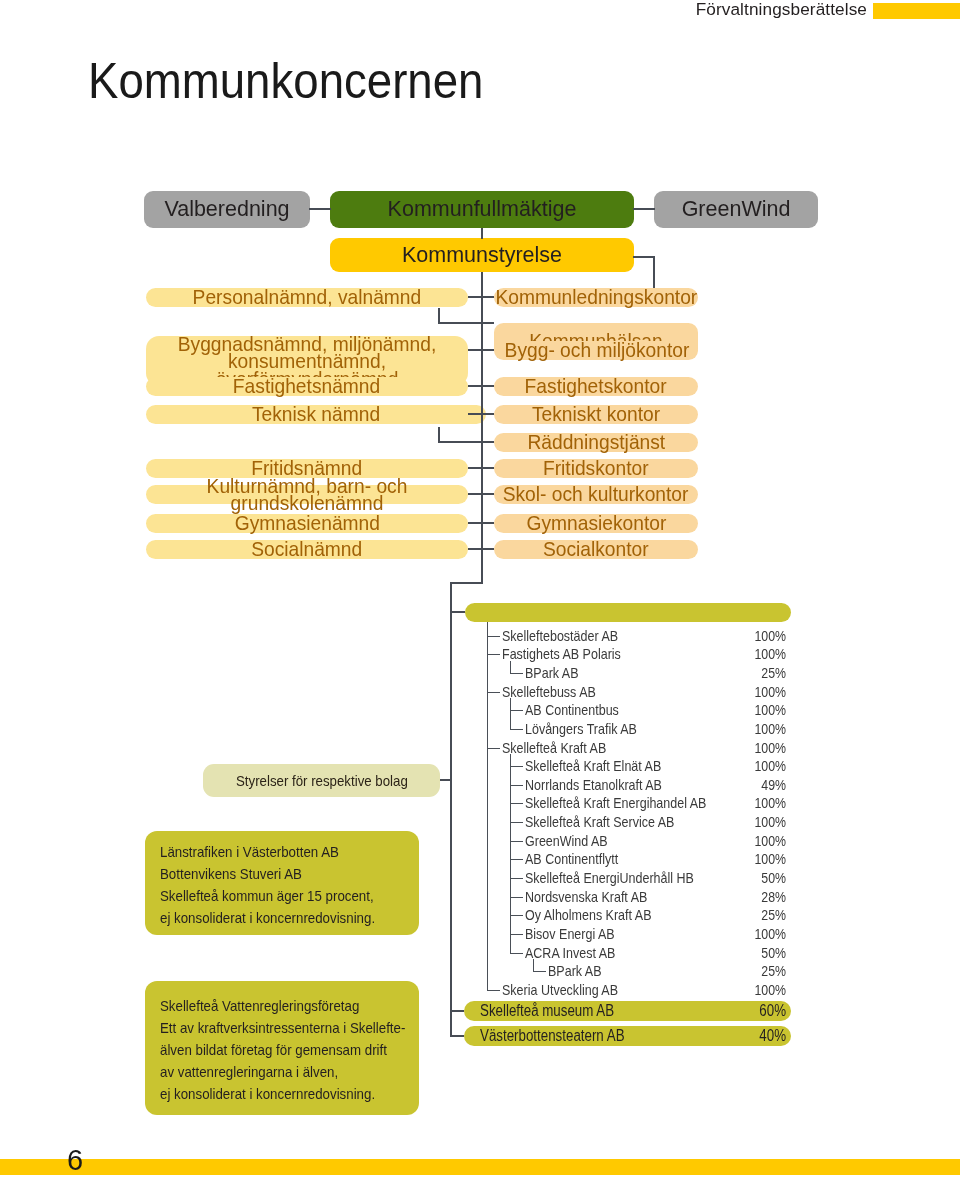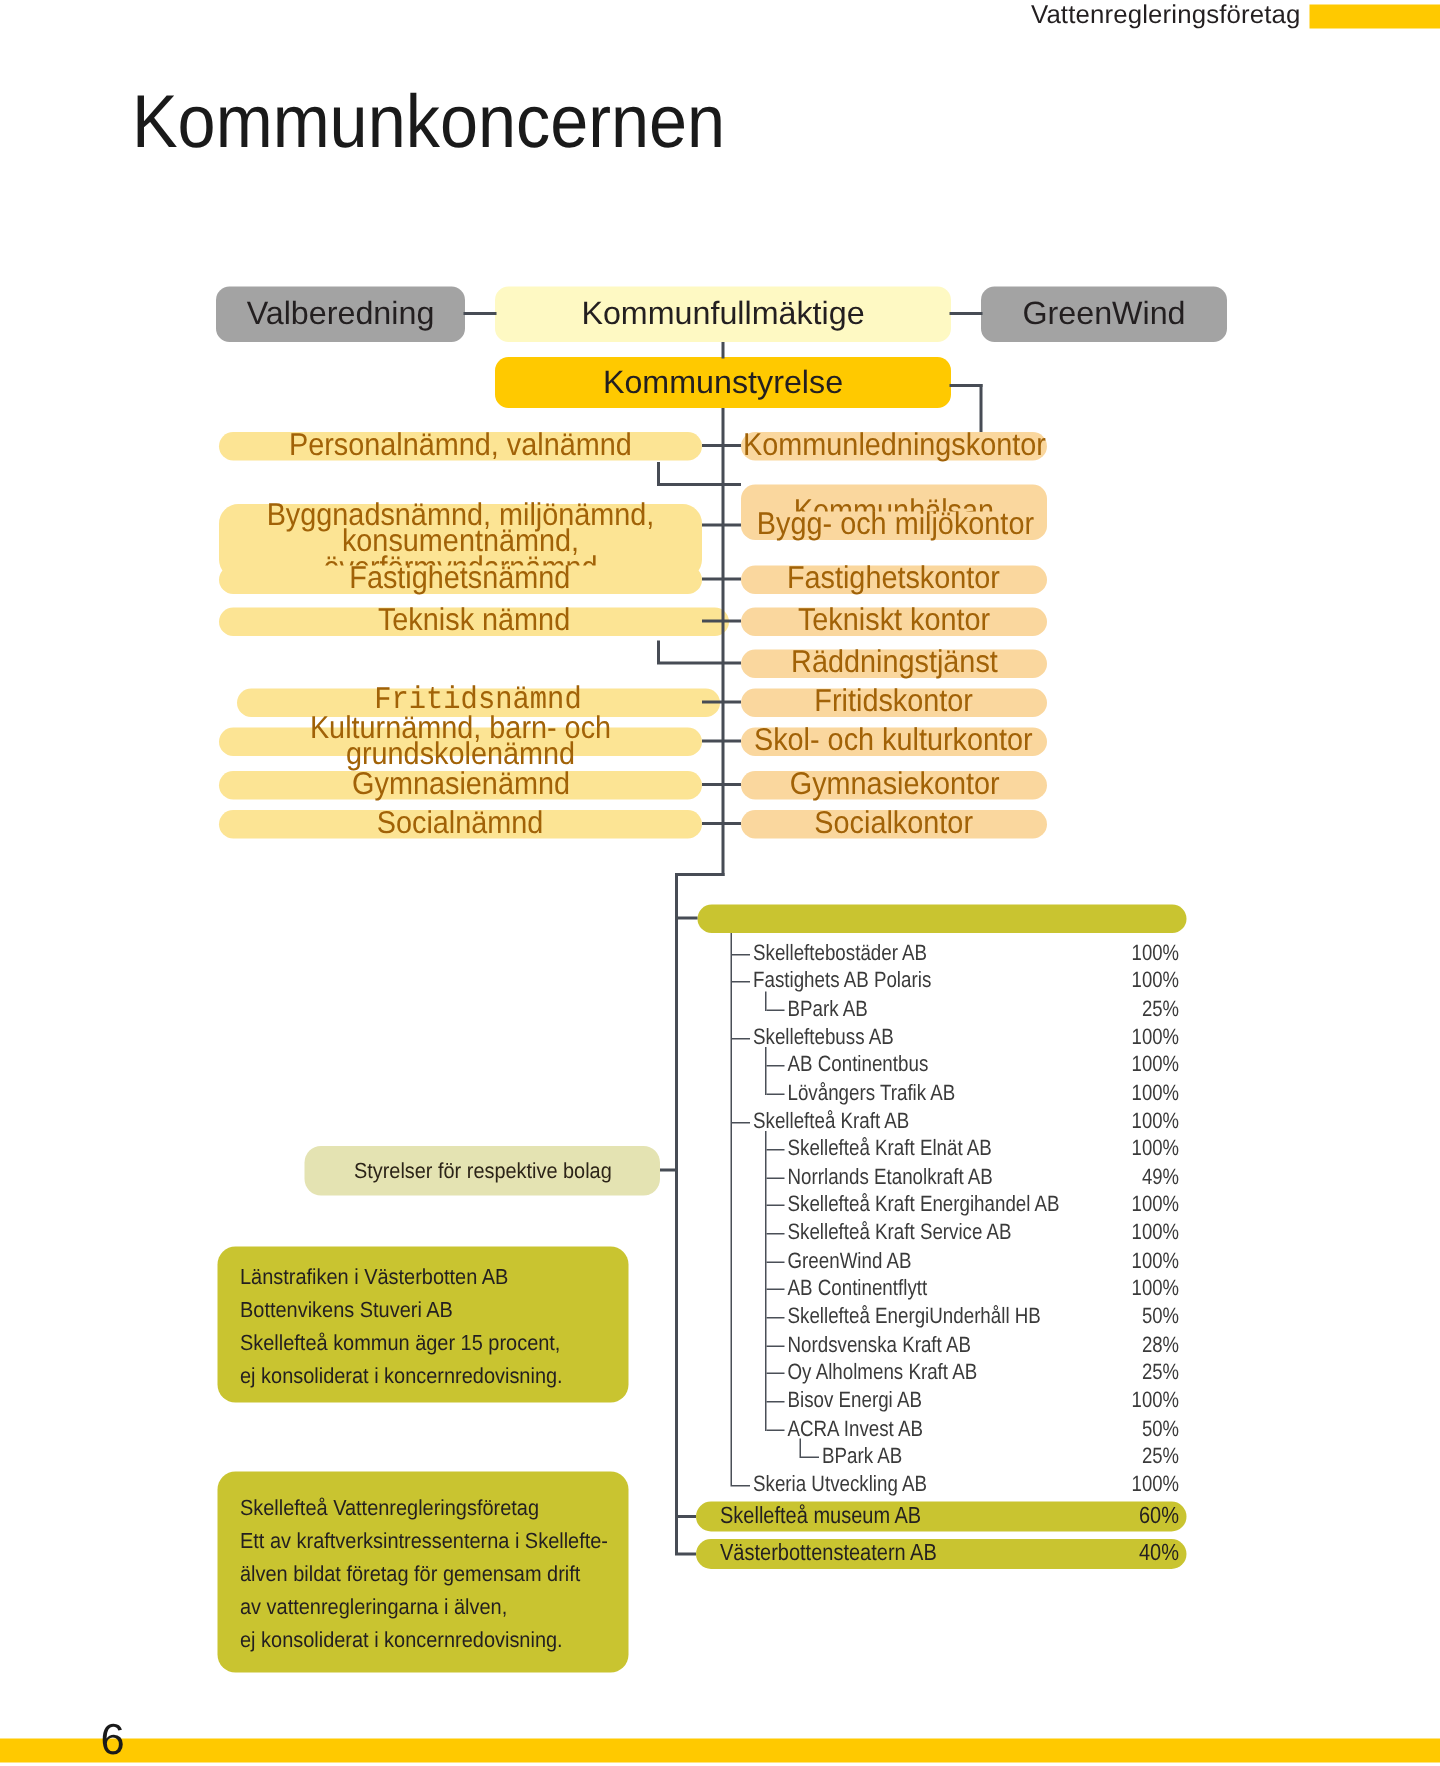--- a/index.html
+++ b/index.html
@@ -51,21 +51,21 @@
     position:absolute; display:flex; align-items:center; justify-content:center;
     text-align:center; box-sizing:border-box;
   }
   .top-box{
     border-radius:9px;
     font-family:"Liberation Sans", sans-serif;
     font-size:21.5px;font-weight:400;color:#231f20;
   }
   .top-box > span{display:inline-block;}
   .box-orange{background:#a3a3a3;}
-  .box-blue{background:#fef9c3;}
+  .box-blue{background:#4d7c0f;}
   .box-gold{background:#FFC900;}
 
   .n-box, .k-box{
     font-family:"Liberation Sans", sans-serif;
     font-size:21px; color:#a16207; line-height:17.5px;
     text-align:center;
   }
   .n-box > span, .k-box > span{display:inline-block;transform:scaleX(0.915);}
   .n-box{background:#FCE494;}
   .k-box{background:#FAD79E;}
@@ -97,21 +97,21 @@
   .hl-row{
     position:absolute;background:#C9C430;border-radius:10px;height:20px;
   }
   .hl-name, .hl-pct{line-height:20px;color:#231f20;font-size:15.6px;}
   .hl-name{transform:scaleX(0.855);transform-origin:0 0;}
   .hl-pct{transform:scaleX(0.855);transform-origin:100% 0;}
 </style>
 </head>
 <body>
 
-<div id="header-section-label">Vattenregleringsföretag</div>
+<div id="header-section-label">Förvaltningsberättelse</div>
 <div id="header-yellow-bar"></div>
 <h1 id="page-title">Kommunkoncernen</h1>
 
 <div id="chart-root">
     <div class="pill top-box box-orange" style="left: 144px; top: 191px; width: 166px; height: 37px;">
       <span>Valberedning</span>
     </div>
     <div class="pill top-box box-blue" style="left: 330px; top: 191px; width: 304px; height: 37px;">
       <span>Kommunfullmäktige</span>
     </div>
@@ -132,21 +132,21 @@
     <div class="pill n-box" style="left: 146px; top: 336px; width: 322px; height: 50px; border-radius: 13px;">
       <span style="white-space: pre-line;">Byggnadsnämnd, miljönämnd,
 konsumentnämnd, överförmyndarnämnd</span>
     </div>
     <div class="pill n-box" style="left: 146px; top: 376.5px; width: 322px; height: 19px; border-radius: 9.5px;">
       <span style="white-space: pre-line;">Fastighetsnämnd</span>
     </div>
     <div class="pill n-box" style="left: 146px; top: 404.5px; width: 340px; height: 19px; border-radius: 9.5px;">
       <span style="white-space: pre-line;">Teknisk nämnd</span>
     </div>
-    <div class="pill n-box" style="left: 158px; top: 458.5px; width: 322px; height: 19px; border-radius: 9.5px; font-family: Liberation Mono, monospace;">
+    <div class="pill n-box" style="left: 146px; top: 458.5px; width: 322px; height: 19px; border-radius: 9.5px;">
       <span style="white-space: pre-line;">Fritidsnämnd</span>
     </div>
     <div class="pill n-box" style="left: 146px; top: 484.5px; width: 322px; height: 19px; border-radius: 9.5px;">
       <span style="white-space: pre-line;">Kulturnämnd, barn- och grundskolenämnd</span>
     </div>
     <div class="pill n-box" style="left: 146px; top: 513.5px; width: 322px; height: 19px; border-radius: 9.5px;">
       <span style="white-space: pre-line;">Gymnasienämnd</span>
     </div>
     <div class="pill n-box" style="left: 146px; top: 539.5px; width: 322px; height: 19px; border-radius: 9.5px;">
       <span style="white-space: pre-line;">Socialnämnd</span>

